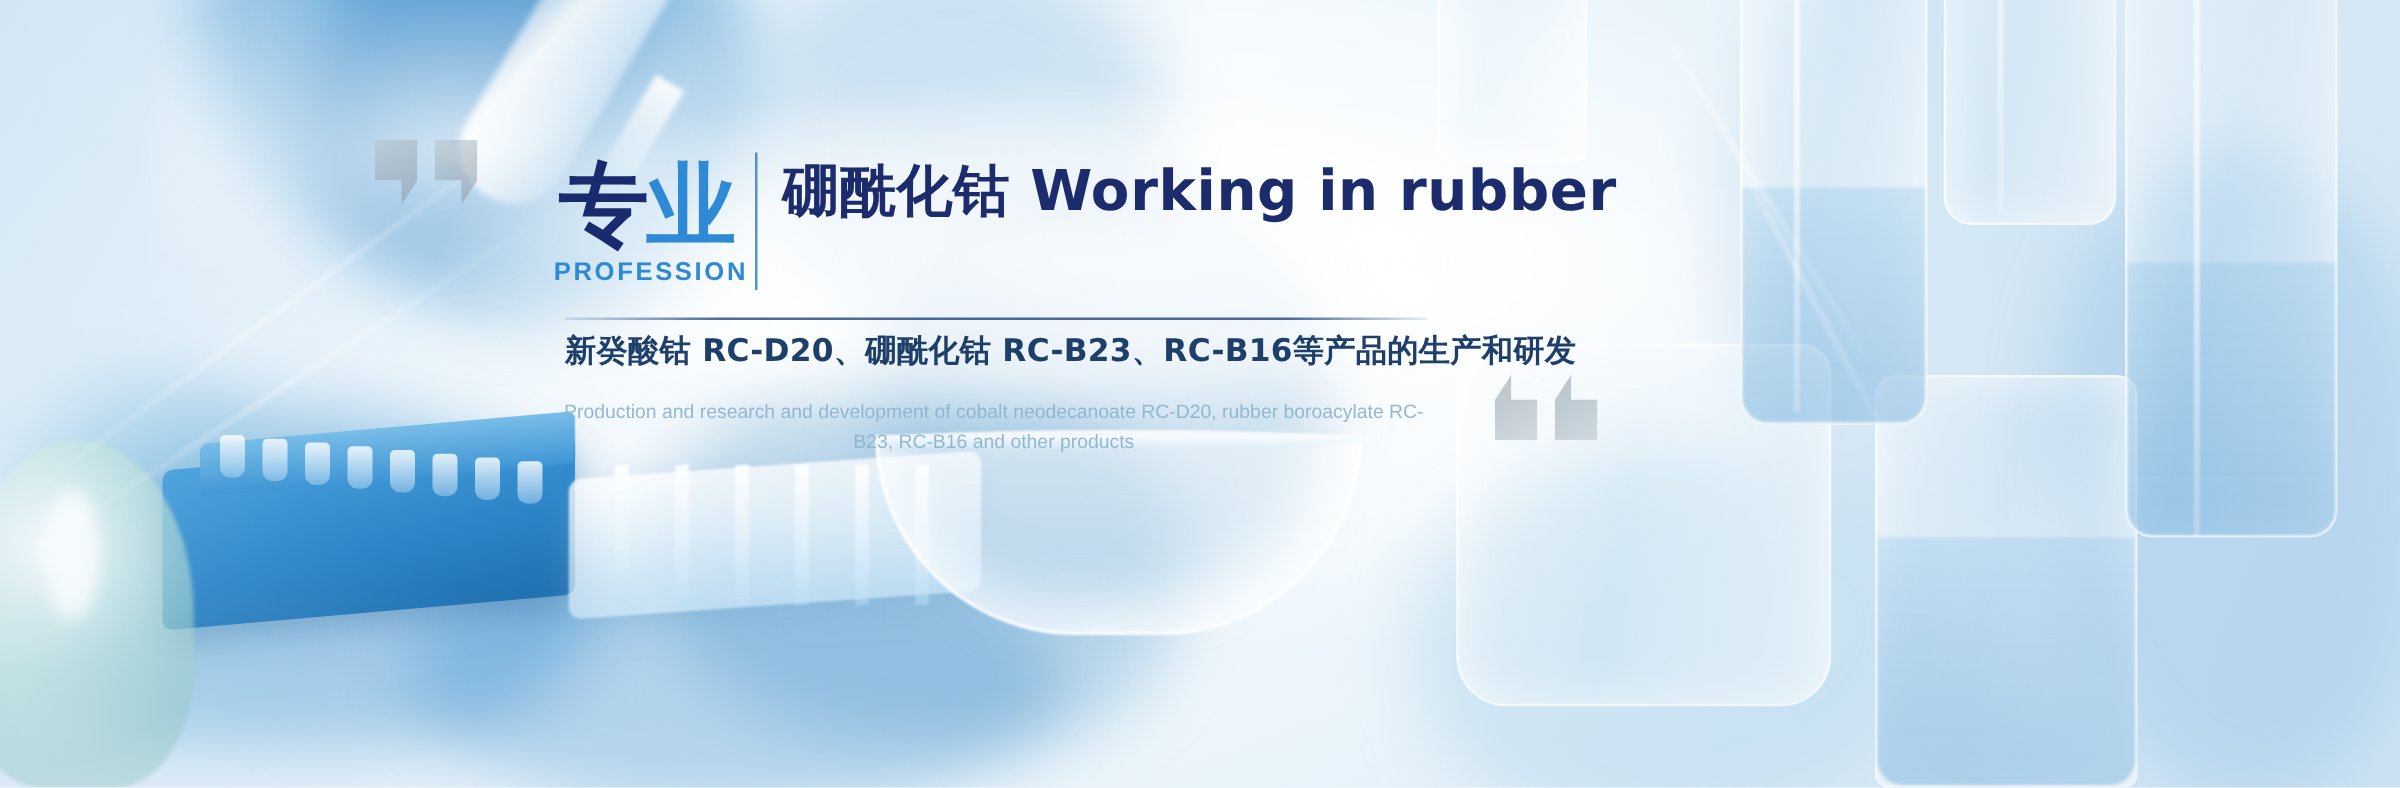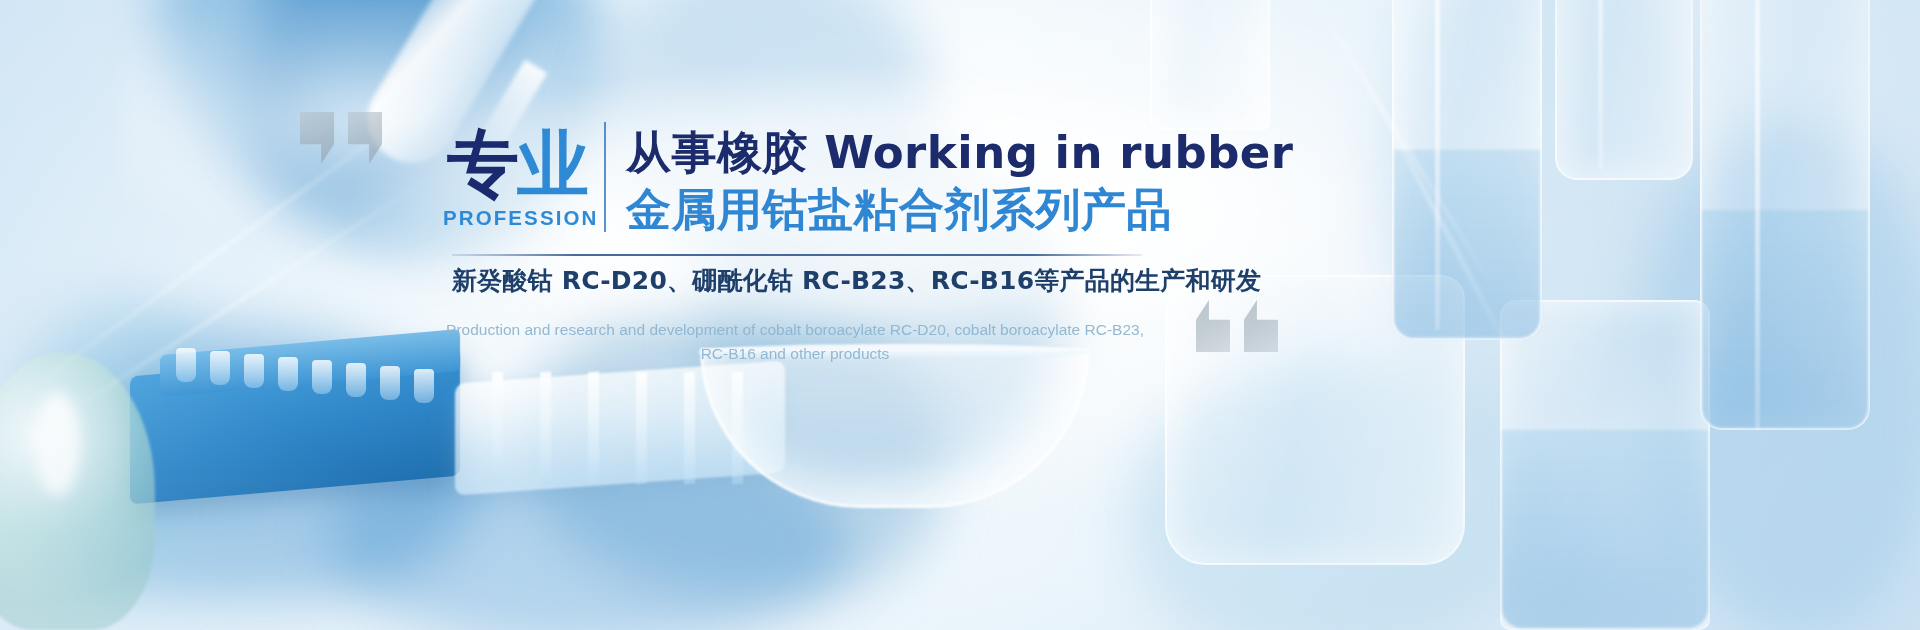--- a/index.html
+++ b/index.html
@@ -334,24 +334,23 @@
     <div class="logo-block">
       <div class="logo-cjk">
         <span class="c1">专</span><span class="c2">业</span>
       </div>
       <div class="logo-sub">PROFESSION</div>
     </div>
 
     <div class="v-rule"></div>
 
     <div class="headline">
-      <div class="line1">从事橡胶 Working in rubber</div>
-      <div class="line2">金属用钴盐粘合剂系列产品</div>
+      <div class="line1">硼酰化钴 Working in rubber</div>
     </div>
 
     <div class="h-rule"></div>
 
     <div class="sub-cn">新癸酸钴 RC-D20、硼酰化钴 RC-B23、RC-B16等产品的生产和研发</div>
 
-    <div class="sub-en">Production and research and development of cobalt boroacylate RC-D20, cobalt boroacylate RC-B23, RC-B16 and other products</div>
+    <div class="sub-en">Production and research and development of cobalt neodecanoate RC-D20, rubber boroacylate RC-B23, RC-B16 and other products</div>
 
   </div>
 </div>
 
 </body></html>

